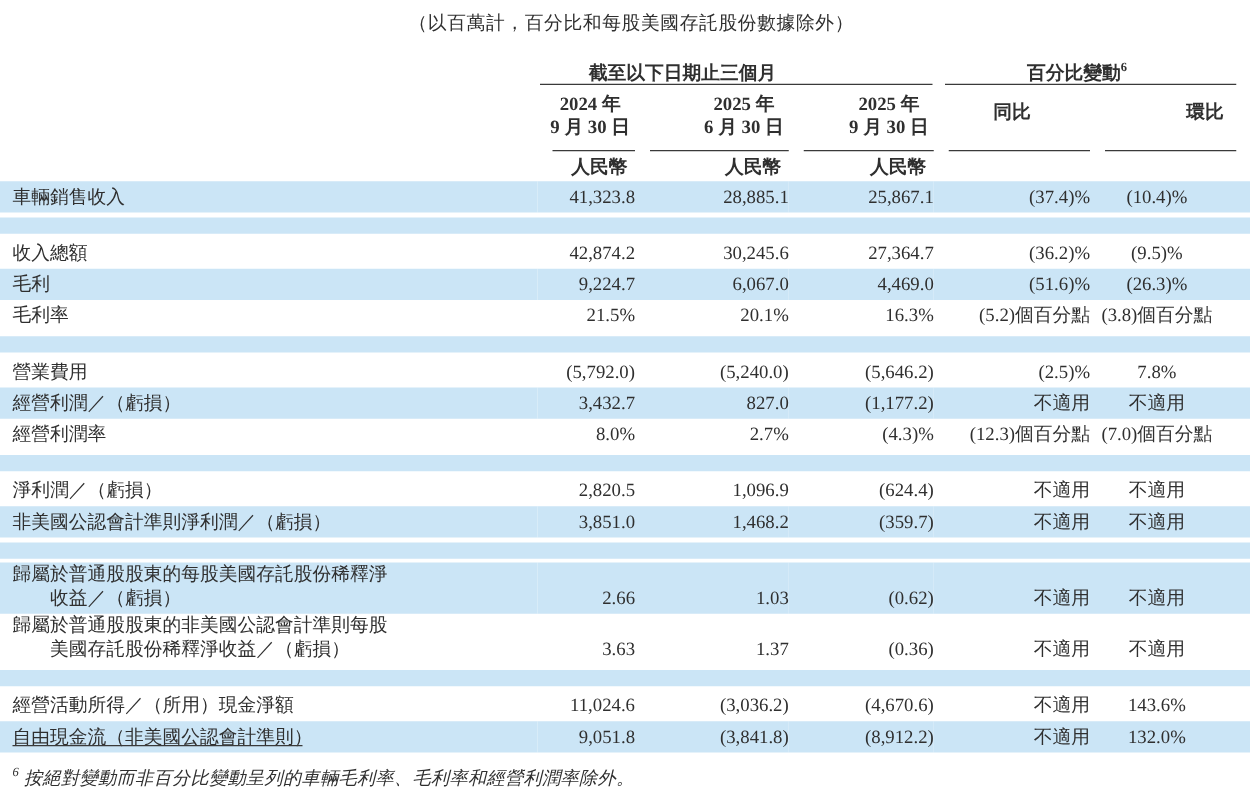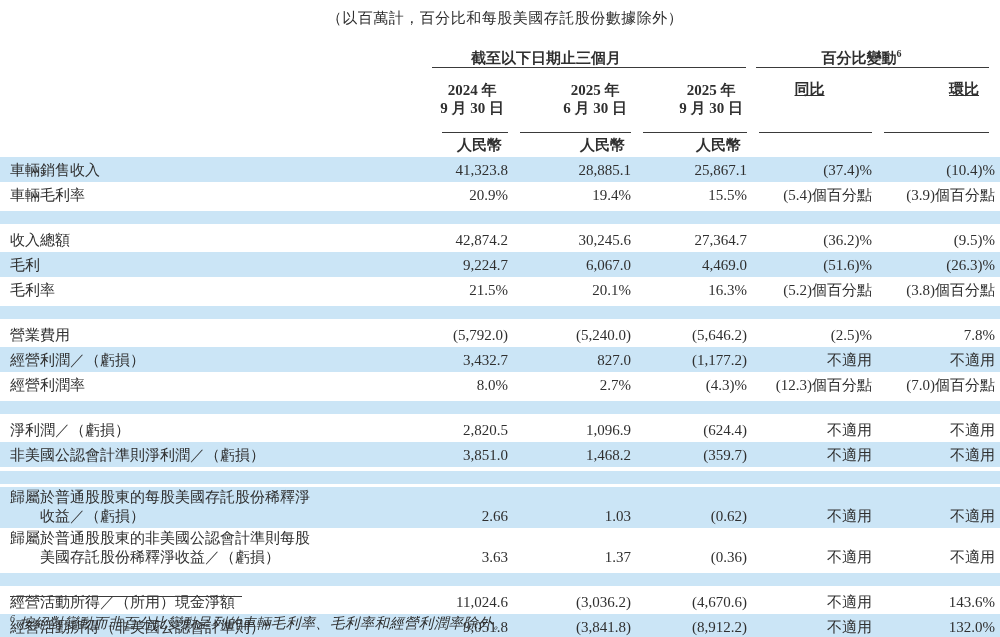--- a/index.html
+++ b/index.html
@@ -30,30 +30,30 @@
   tr.h1 .grp.period{padding-right:85px;}
   tr.h1 .grp.change{padding-right:24px;}
   td.u-period::after{content:"";position:absolute;left:2px;right:1px;bottom:0;border-bottom:1.5px solid var(--line,#3a3a3a);}
   td.u-change::after{content:"";position:absolute;left:9px;right:11px;bottom:0;border-bottom:1.5px solid var(--line,#3a3a3a);}
   sup.s6{font-size:10px;font-weight:bold;vertical-align:super;line-height:0;}
   tr.h2 td{height:43px;position:relative;font-weight:bold;vertical-align:middle;}
   tr.h2 td.seg::after{content:"";position:absolute;left:12px;right:0;bottom:0;border-bottom:1.5px solid var(--line,#3a3a3a);}
   tr.h2 td.seg.last::after{right:11px;}
   tr.h2 td.datecell{text-align:right;padding-right:4px;}
   tr.h2 .date{display:inline-block;text-align:center;line-height:18px;padding-bottom:3px;}
-  tr.h2 td.cmp{text-align:center;vertical-align:middle;padding-bottom:22px;text-decoration:underline;}
+  tr.h2 td.cmp{text-align:center;vertical-align:middle;padding-bottom:10px;}
   tr.h2 td.cmp.qoq{padding-left:56px;}
   tr.h3 td{height:24px;font-weight:bold;text-align:right;padding-right:6px;vertical-align:middle;font-family:Liberation Serif, serif;}
   
   tbody.data td{height:22px;line-height:19px;padding-top:1px;padding-bottom:2px;}
   tbody.data tr.stripe{background:var(--stripe,#cbe5f6);}
   td.lbl{text-align:left;padding-left:10px;font-size:15px;}
   td.lbl .indent{padding-left:30px;}
   td.val{text-align:right;}
-  td.val.c5{padding-right:5px;}
+  td.val.c5{padding-right:21px;text-align:center;}
   tr.sprow td{padding:4px 0 3px 0;height:auto;}
   .band{height:13px;background:var(--stripe,#cbe5f6);}
   
   .footnote{position:absolute;left:10px;top:596px;width:980px;}
   .fn-rule{width:232px;border-top:1.5px solid var(--line,#3a3a3a);margin-bottom:4px;}
   .fn-text{font-style:italic;font-size:14.5px;letter-spacing:.3px;margin-top:16px;}
   .fn-text sup{font-size:10px;}
 </style>
 </head>
 <body style="--stripe: #cbe5f6; --text: #2f2f2f; --line: #3a3a3a;">
@@ -108,30 +108,20 @@
         <tr class="stripe">
           <td class="lbl">
             <div>車輛銷售收入</div>
           </td>
           <td class="val c1">41,323.8</td>
           <td class="val c2">28,885.1</td>
           <td class="val c3">25,867.1</td>
           <td class="val c4">(37.4)%</td>
           <td class="val c5">(10.4)%</td>
         </tr>
-        <tr>
-          <td class="lbl">
-            <div>車輛毛利率</div>
-          </td>
-          <td class="val c1">20.9%</td>
-          <td class="val c2">19.4%</td>
-          <td class="val c3">15.5%</td>
-          <td class="val c4">(5.4)個百分點</td>
-          <td class="val c5">(3.9)個百分點</td>
-        </tr>
         <tr class="sprow">
           <td colspan="6">
             <div class="band"></div>
           </td>
         </tr>
         <tr>
           <td class="lbl">
             <div>收入總額</div>
           </td>
           <td class="val c1">42,874.2</td>
@@ -257,21 +247,21 @@
             <div>經營活動所得／（所用）現金淨額</div>
           </td>
           <td class="val c1">11,024.6</td>
           <td class="val c2">(3,036.2)</td>
           <td class="val c3">(4,670.6)</td>
           <td class="val c4">不適用</td>
           <td class="val c5">143.6%</td>
         </tr>
         <tr class="stripe">
           <td class="lbl">
-            <div>經營活動所得（非美國公認會計準則）</div>
+            <div>自由現金流（非美國公認會計準則）</div>
           </td>
           <td class="val c1">9,051.8</td>
           <td class="val c2">(3,841.8)</td>
           <td class="val c3">(8,912.2)</td>
           <td class="val c4">不適用</td>
           <td class="val c5">132.0%</td>
         </tr>
       </tbody>
   </table>
 

